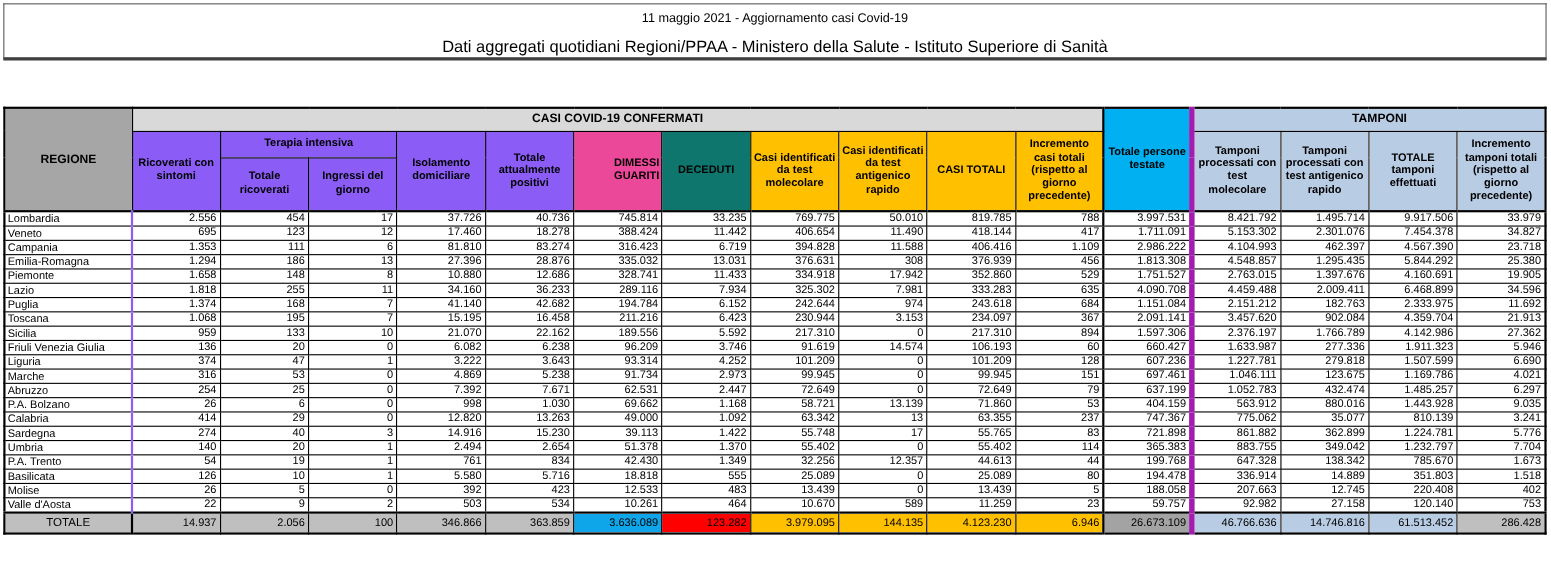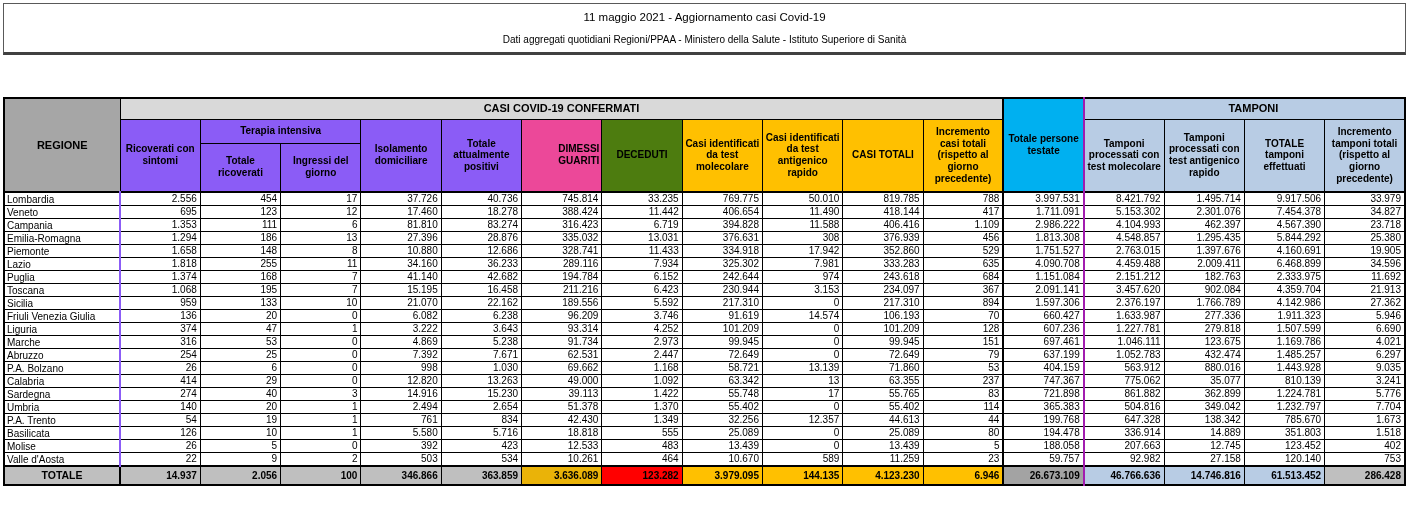--- a/index.html
+++ b/index.html
@@ -15,21 +15,21 @@
   .title-box {
     position: absolute;
     left: 3px; top: 3px;
     width: 1403px; height: 52px;
     box-sizing: border-box;
     border: 1px solid #595959;
     border-bottom: 3px solid #404040;
     text-align: center;
   }
   .title-line1 { margin-top: 7px; font-size: 11.5px; }
-  .title-line2 { margin-top: 11px; font-size: 10px; }
+  .title-line2 { margin-top: 11px; font-size: 15px; }
 
   table.covid {
     position: absolute;
     left: 3px; top: 97px;
     width: 1403px;
     border-collapse: collapse;
     table-layout: fixed;
     border: 2px solid #000;
   }
   col.c-region { width: 116px; }
@@ -46,21 +46,21 @@
     text-align: center;
     vertical-align: middle;
     padding: 1px 2px;
     white-space: normal;
   }
   .hdr-regione { background: #A6A6A6; font-size: 11px; text-align: center; }
   .hdr-casi    { background: #D9D9D9; font-size: 11px; height: 21px; margin-left: 28px; }
   .hdr-tamponi { background: #B8CCE4; font-size: 11px; padding-left: 20px; }
   .hdr-gray    { background: #8b5cf6; }
   .hdr-green   { background: #ec4899; text-align: right; }
-  .hdr-red     { background: #4d7c0f; }
+  .hdr-red     { background: #0f766e; }
   .hdr-yellow  { background: #FFC000; }
   .hdr-peri    { background: #B8CCE4; }
   .hdr-cyan    { background: #00B0F0; }
   tr.hrow-2 { height: 24px; }
   tr.hrow-3 { height: 49px; }
 
   td.num {
     text-align: right;
     font-size: 10px;
     height: 13px;
@@ -69,31 +69,31 @@
     white-space: nowrap;
   }
   td.region-name {
     text-align: left;
     font-size: 10px;
     padding: 0 0 0 2px;
     white-space: nowrap;
     border-right: 2px solid #8b5cf6;
   }
   tbody tr:first-child td { border-top: 2px solid #000; }
-  .col-11 { border-left: 2px solid #000; border-right: 2px solid #a21caf; margin-left: 44px; }
+  .col-11 { border-left: 2px solid #000; border-right: 5px solid #a21caf; margin-left: 44px; }
 
   tr.total-row td {
     background: #BFBFBF;
-    font-weight: bold;
+    font-weight: normal;
     border-top: 2px solid #000;
     height: 16px;
     line-height: 15px;
   }
   tr.total-row td.total-label { text-align: center; font-size: 10.5px; border-right: 2px solid #000; }
-  tr.total-row td.col-5  { background: #eab308; }
+  tr.total-row td.col-5  { background: #0ea5e9; }
   tr.total-row td.col-6  { background: #FF0000; }
   tr.total-row td.col-7, tr.total-row td.col-8,
   tr.total-row td.col-9, tr.total-row td.col-10 { background: #FFC000; }
   tr.total-row td.col-11 { background: #a3a3a3; }
   tr.total-row td.col-12, tr.total-row td.col-13,
   tr.total-row td.col-14 { background: #B8CCE4; }
   tr.total-row td.col-15 { background: #BFBFBF; }
 </style>
 </head>
 <body>
@@ -330,21 +330,21 @@
           <td class="num col-0">136</td>
           <td class="num col-1">20</td>
           <td class="num col-2">0</td>
           <td class="num col-3">6.082</td>
           <td class="num col-4">6.238</td>
           <td class="num col-5">96.209</td>
           <td class="num col-6">3.746</td>
           <td class="num col-7">91.619</td>
           <td class="num col-8">14.574</td>
           <td class="num col-9">106.193</td>
-          <td class="num col-10">70</td>
+          <td class="num col-10">60</td>
           <td class="num col-11">660.427</td>
           <td class="num col-12">1.633.987</td>
           <td class="num col-13">277.336</td>
           <td class="num col-14">1.911.323</td>
           <td class="num col-15">5.946</td>
         </tr>
         <tr>
           <td class="region-name">Liguria</td>
           <td class="num col-0">374</td>
           <td class="num col-1">47</td>
@@ -465,21 +465,21 @@
           <td class="num col-2">1</td>
           <td class="num col-3">2.494</td>
           <td class="num col-4">2.654</td>
           <td class="num col-5">51.378</td>
           <td class="num col-6">1.370</td>
           <td class="num col-7">55.402</td>
           <td class="num col-8">0</td>
           <td class="num col-9">55.402</td>
           <td class="num col-10">114</td>
           <td class="num col-11">365.383</td>
-          <td class="num col-12">504.816</td>
+          <td class="num col-12">883.755</td>
           <td class="num col-13">349.042</td>
           <td class="num col-14">1.232.797</td>
           <td class="num col-15">7.704</td>
         </tr>
         <tr>
           <td class="region-name">P.A. Trento</td>
           <td class="num col-0">54</td>
           <td class="num col-1">19</td>
           <td class="num col-2">1</td>
           <td class="num col-3">761</td>
@@ -524,21 +524,21 @@
           <td class="num col-4">423</td>
           <td class="num col-5">12.533</td>
           <td class="num col-6">483</td>
           <td class="num col-7">13.439</td>
           <td class="num col-8">0</td>
           <td class="num col-9">13.439</td>
           <td class="num col-10">5</td>
           <td class="num col-11">188.058</td>
           <td class="num col-12">207.663</td>
           <td class="num col-13">12.745</td>
-          <td class="num col-14">123.452</td>
+          <td class="num col-14">220.408</td>
           <td class="num col-15">402</td>
         </tr>
         <tr>
           <td class="region-name">Valle d'Aosta</td>
           <td class="num col-0">22</td>
           <td class="num col-1">9</td>
           <td class="num col-2">2</td>
           <td class="num col-3">503</td>
           <td class="num col-4">534</td>
           <td class="num col-5">10.261</td>

